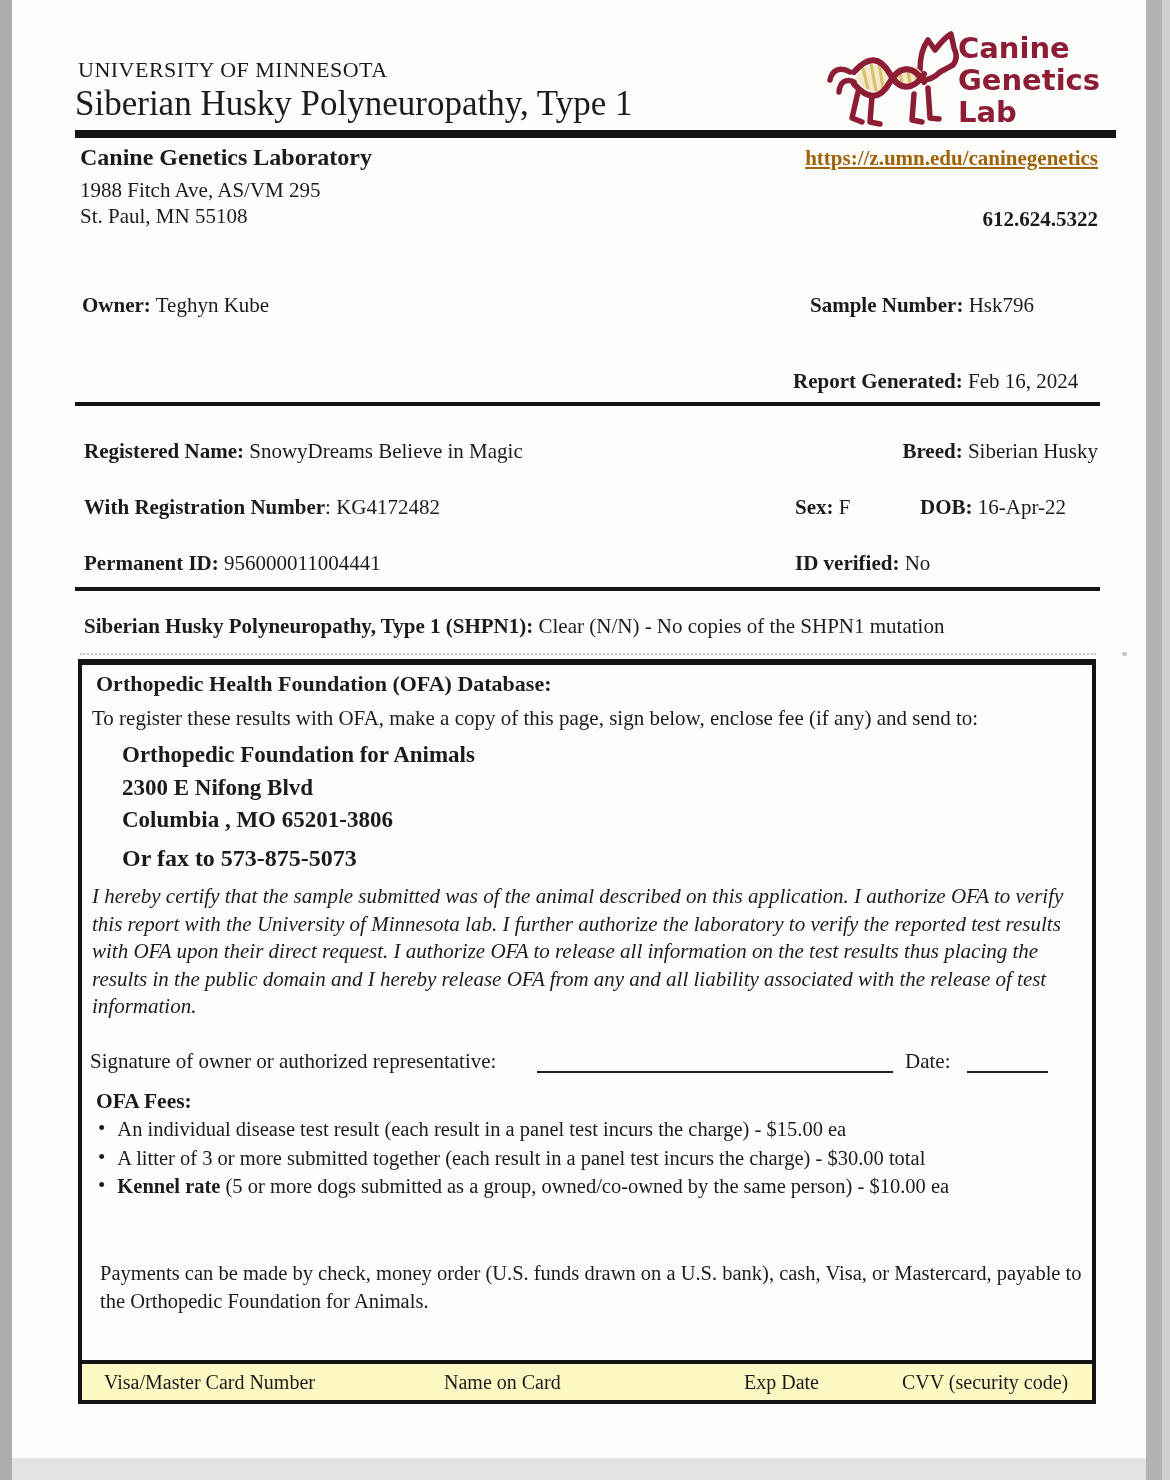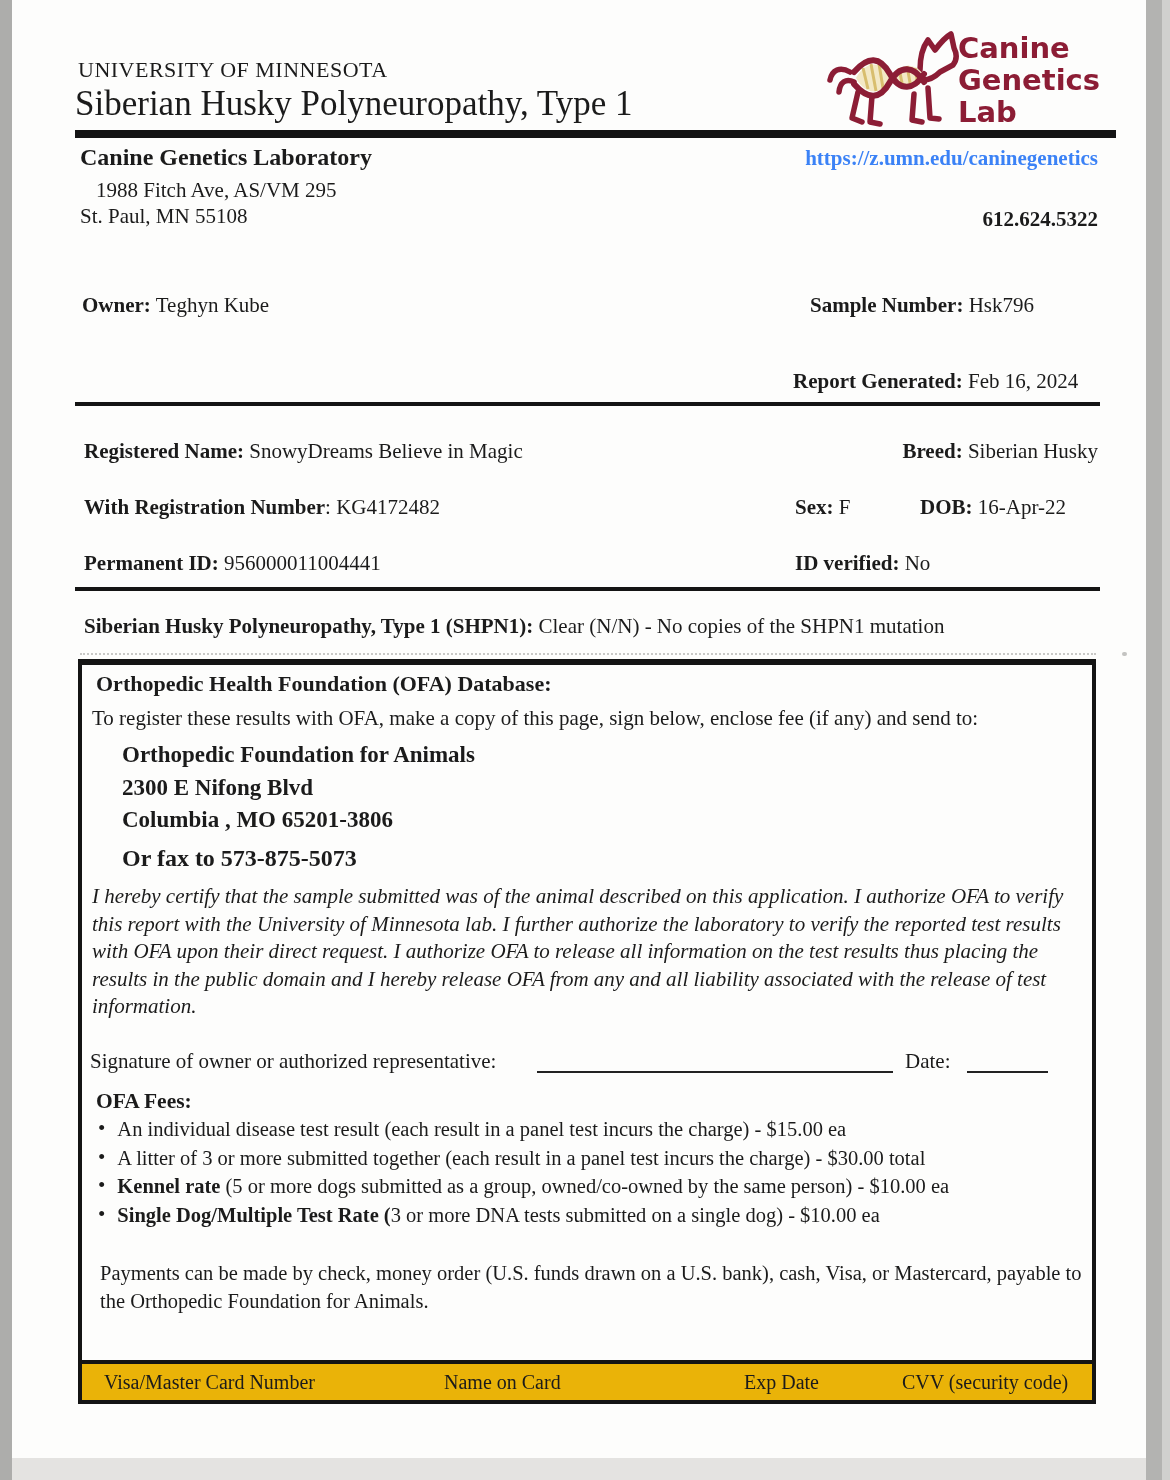--- a/index.html
+++ b/index.html
@@ -12,21 +12,21 @@
   .edge-right2{left:1162px;top:0;width:8px;height:1480px;background:#d0d0ce;}
   .edge-bottom{left:12px;top:1458px;width:1134px;height:22px;background:#e4e3e1;}
   .rule{background:#141414;}
   .hdr-univ{left:78px;top:57px;font-size:22px;font-weight:normal;letter-spacing:.5px;}
   .hdr-title{left:75px;top:84px;font-size:35px;}
   .logo-text{left:958px;top:32px;font-size:29px;line-height:32px;font-weight:bold;
              font-family:"DejaVu Sans",sans-serif;}
   .lab-name{left:80px;top:144px;font-size:24px;font-weight:bold;}
   .t21{font-size:21px;}
   .rightcol{left:700px;width:398px;text-align:right;}
-  .link{color:#3b82f6;font-weight:bold;margin-top:38px;}
+  .link{color:#a16207;font-weight:bold;text-decoration:underline;margin-top:38px;}
   .fieldrow{font-size:21px;}
   .result-line{left:84px;top:614px;font-size:21px;}
   .dotted{left:80px;top:653px;width:1016px;border-top:2px dotted #c8c8c6;height:0;}
   .tick{left:1122px;top:652px;width:5px;height:4px;background:#c3c3c1;border-radius:2px;}
   .ofa-box{left:78px;top:659px;width:1018px;height:745px;border:4px solid #141414;
            border-top-width:6px;box-sizing:border-box;background:transparent;}
   .ofa-head{left:96px;top:671px;font-size:22px;font-weight:bold;}
   .ofa-intro{left:92px;top:706px;font-size:21px;}
   .ofa-org{left:122px;font-size:23px;font-weight:bold;}
   .ofa-fax{left:122px;top:845px;font-size:24px;font-weight:bold;}
@@ -34,21 +34,21 @@
   .sig-label{left:90px;top:1049px;font-size:21px;}
   .sigline{border-bottom:2px solid #222;height:0;}
   .fees-head{left:96px;top:1089px;font-size:21.5px;font-weight:bold;}
   .fees{left:98px;top:1115px;width:990px;margin:0;padding:0;list-style:none;font-size:20.5px;}
   .fees li{line-height:28.6px;}
   .fees li::before{content:"\2022";font-size:21px;margin-right:12px;position:relative;top:-1px;}
   .fees li:nth-child(5) span{font-weight:bold;font-style:italic;}
   .payments{left:100px;top:1260px;width:992px;font-size:20.5px;line-height:27.5px;}
   .cardrow{left:78px;top:1360px;width:1018px;height:44px;border-top:4px solid #141414;
            border-bottom:4px solid #141414;border-left:4px solid #141414;border-right:4px solid #141414;
-           box-sizing:border-box;background:#eab308;}
+           box-sizing:border-box;background:#fef9c3;}
   .cardrow span{position:absolute;top:7px;font-size:20px;}
   .c1{left:22px;} .c2{left:362px;} .c3{left:662px;} .c4{left:820px;}
 </style>
 </head>
 <body>
 
 <div class="photo">
 
   <div class="abs edge-left"></div>
   <div class="abs edge-right1"></div>
@@ -92,21 +92,21 @@
   </div>
   <div class="abs logo-text" style="color:#8C1D35;">
     <div>Canine</div>
     <div>Genetics</div>
     <div>Lab</div>
   </div>
 
   <div class="abs rule" style="left:75px;top:130px;width:1041px;height:8px;"></div>
 
   <div class="abs lab-name">Canine Genetics Laboratory</div>
-  <div class="abs t21" style="left:80px;top:178px;margin-left:16px;">1988 Fitch Ave, AS/VM 295</div>
+  <div class="abs t21" style="left:80px;top:178px;">1988 Fitch Ave, AS/VM 295</div>
   <div class="abs t21" style="left:80px;top:204px;">St. Paul, MN 55108</div>
 
   <div class="abs rightcol t21" style="top:146px;">
     <span class="link">https://z.umn.edu/caninegenetics</span>
   </div>
   <div class="abs rightcol t21 b" style="top:207px;">612.624.5322</div>
 
   <div class="abs fieldrow" style="left:82px;top:293px;">
     <span class="b">Owner:</span><span> Teghyn Kube</span>
   </div>
@@ -167,21 +167,20 @@
   <div class="abs sig-label">Signature of owner or authorized representative:</div>
   <div class="abs sigline" style="left:537px;top:1071px;width:356px;"></div>
   <div class="abs sig-label" style="left:905px;">Date:</div>
   <div class="abs sigline" style="left:967px;top:1071px;width:81px;"></div>
 
   <div class="abs fees-head">OFA Fees:</div>
   <ul class="abs fees">
     <li><span class="b"></span><span>An individual disease test result (each result in a panel test incurs the charge) - $15.00 ea</span></li>
     <li><span class="b"></span><span>A litter of 3 or more submitted together (each result in a panel test incurs the charge) - $30.00 total</span></li>
     <li><span class="b">Kennel rate</span><span> (5 or more dogs submitted as a group, owned/co-owned by the same person) - $10.00 ea</span></li>
-    <li><span class="b">Single Dog/Multiple Test Rate (</span><span>3 or more DNA tests submitted on a single dog) - $10.00 ea</span></li>
   </ul>
 
   <div class="abs payments">Payments can be made by check, money order (U.S. funds drawn on a U.S. bank), cash, Visa, or Mastercard, payable to the Orthopedic Foundation for Animals.</div>
 
   <div class="abs cardrow">
     <span class="c1">Visa/Master Card Number</span>
     <span class="c2">Name on Card</span>
     <span class="c3">Exp Date</span>
     <span class="c4">CVV (security code)</span>
   </div>

